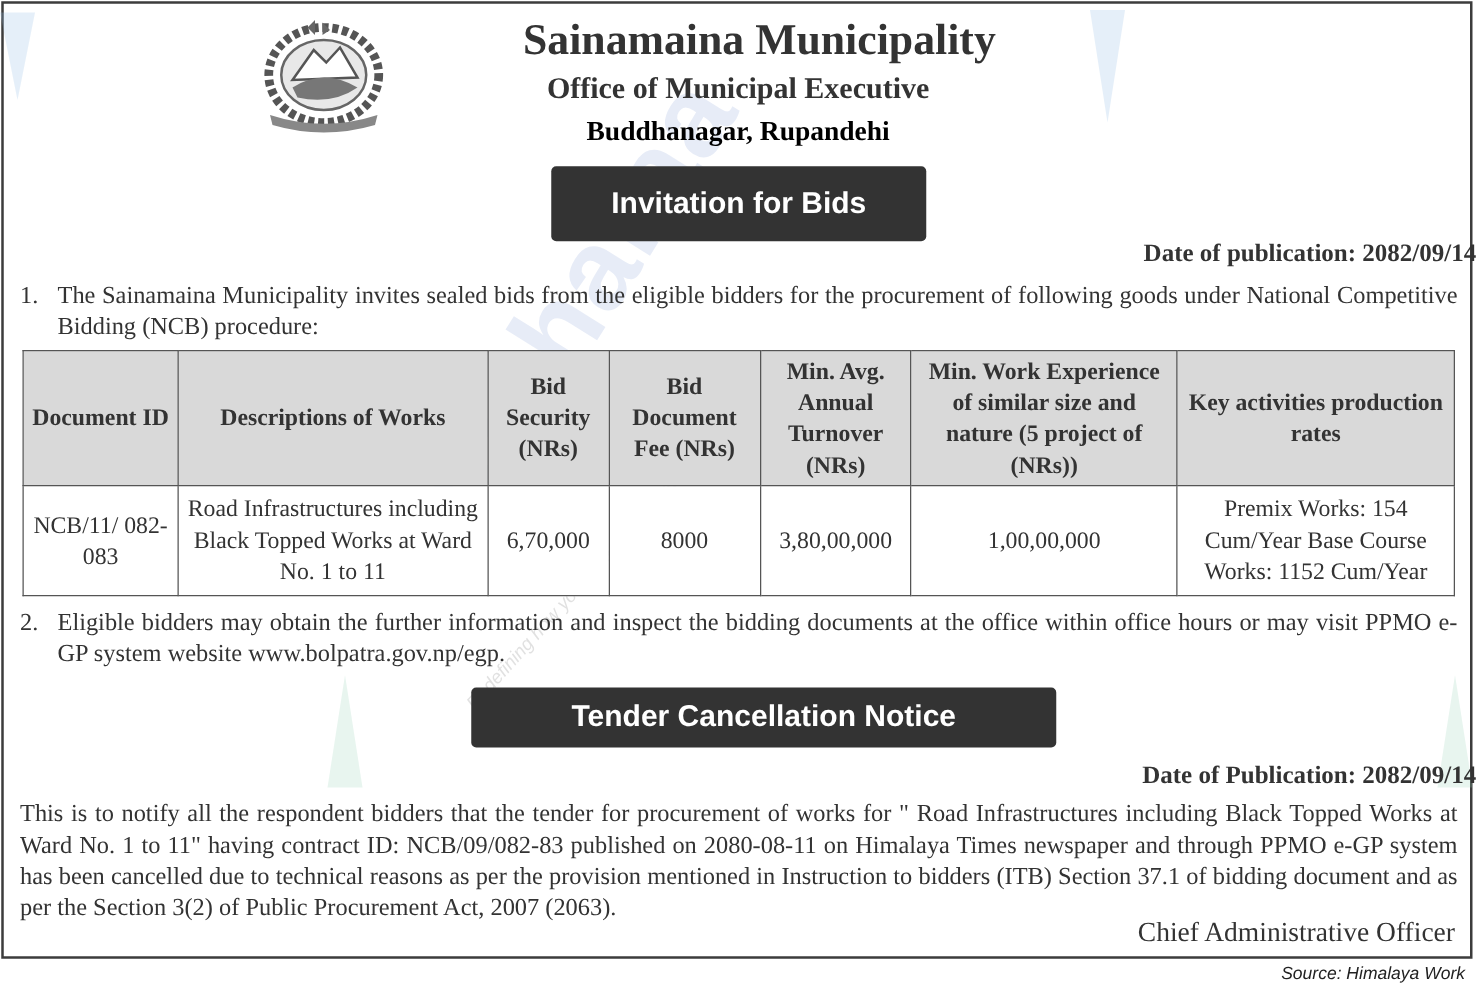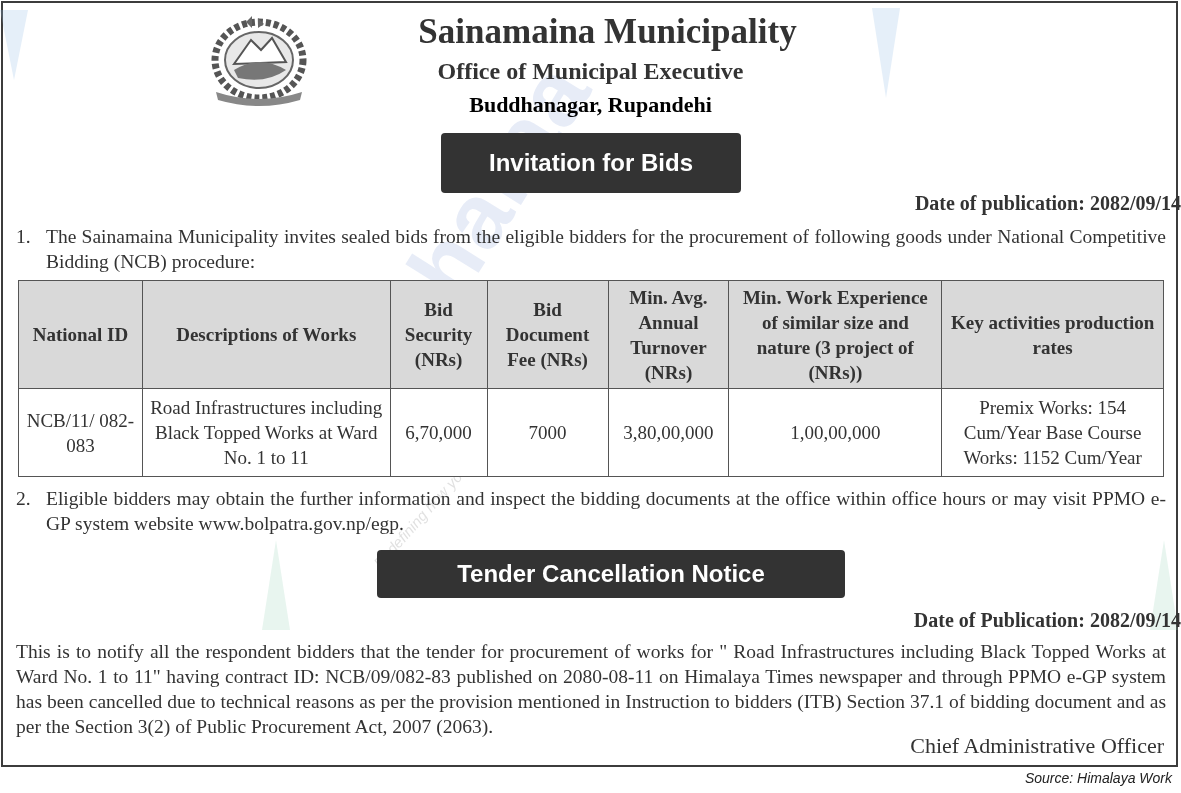--- a/index.html
+++ b/index.html
@@ -136,35 +136,35 @@
     <col style="width:124px">
       <col style="width:248px">
       <col style="width:97px">
       <col style="width:121px">
     <col style="width:121px">
       <col style="width:213px">
       <col style="width:222px">
   </colgroup>
   <thead>
     <tr>
-      <th>National ID</th>
+      <th>Document ID</th>
       <th>Descriptions of Works</th>
       <th>Bid Security (NRs)</th>
       <th>Bid Document Fee (NRs)</th>
       <th>Min. Avg. Annual Turnover (NRs)</th>
-      <th>Min. Work Experience of similar size and nature (3 project of (NRs))</th>
+      <th>Min. Work Experience of similar size and nature (5 project of (NRs))</th>
       <th>Key activities production rates</th>
     </tr>
   </thead>
   <tbody>
     <tr>
       <td>NCB/11/ 082-083</td>
       <td>Road Infrastructures including Black Topped Works at Ward No. 1 to 11</td>
       <td>6,70,000</td>
-      <td>7000</td>
+      <td>8000</td>
       <td>3,80,00,000</td>
       <td>1,00,00,000</td>
       <td>Premix Works: 154 Cum/Year Base Course Works: 1152 Cum/Year</td>
     </tr>
   </tbody>
 </table>
 
 <div class="para para-2">
   <span class="num">2.</span>
   <span class="txt">Eligible bidders may obtain the further information and inspect the bidding documents at the office within office hours or may visit PPMO e-GP system website www.bolpatra.gov.np/egp.</span>

